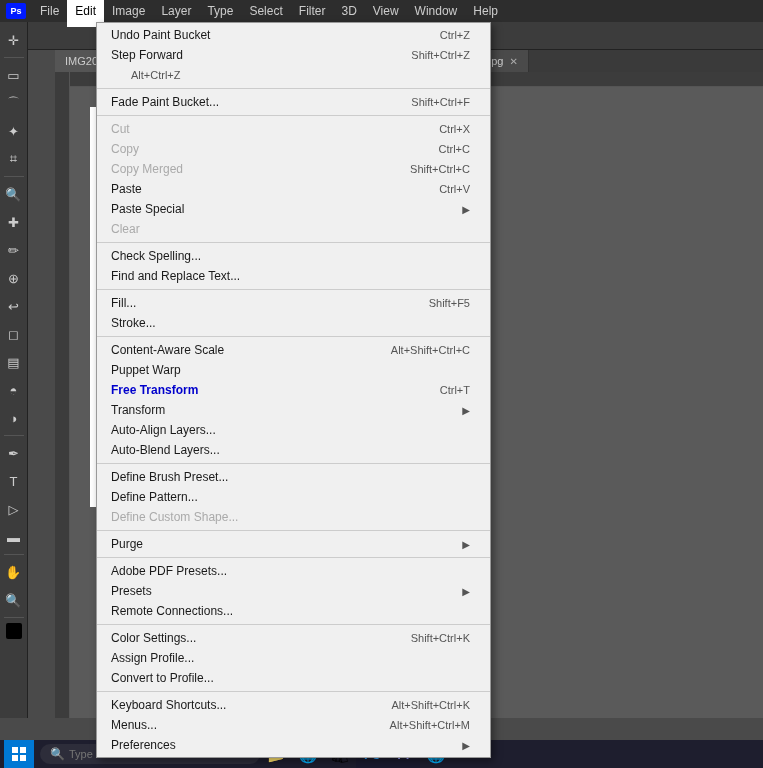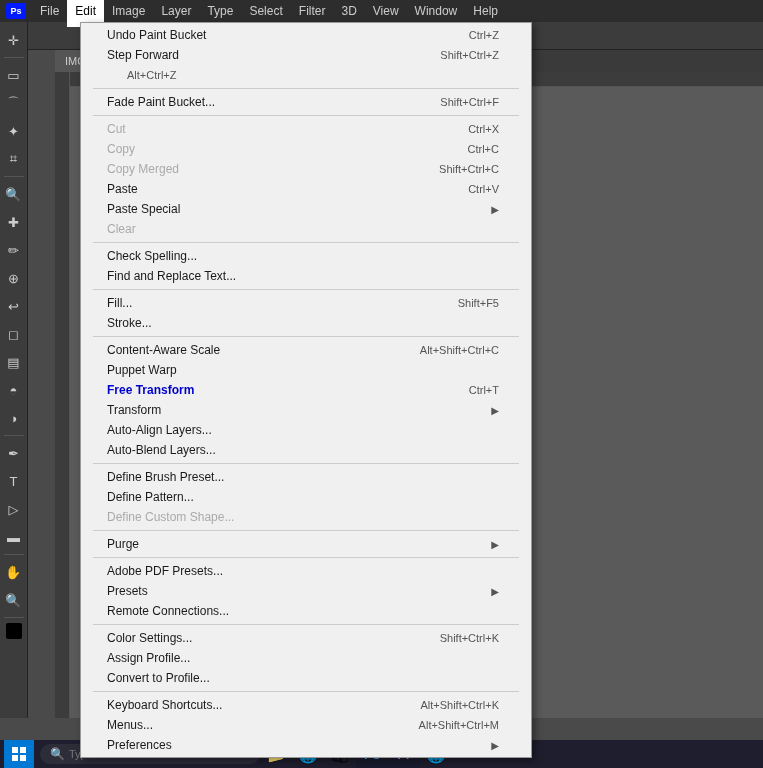--- a/index.html
+++ b/index.html
@@ -168,27 +168,27 @@
       bottom: 22px; left: 0; right: 0;
       display: flex;
       align-items: center;
       padding: 0 4px;
     }
 
     
     .dropdown-menu {
       position: absolute;
       top: 22px;
-      left: 80px;
-      width: 452px;
+      left: 96px;
+      width: 395px;
       background: #f0f0f0;
       border: 1px solid #999;
       box-shadow: 3px 3px 8px rgba(0,0,0,0.4);
       z-index: 1000;
-      padding: 2px 12px;
+      padding: 2px 0;
     }
 
     .menu-item {
       display: flex;
       align-items: center;
       justify-content: space-between;
       padding: 2px 20px 2px 14px;
       height: 20px;
       cursor: pointer;
       color: #1a1a1a;

